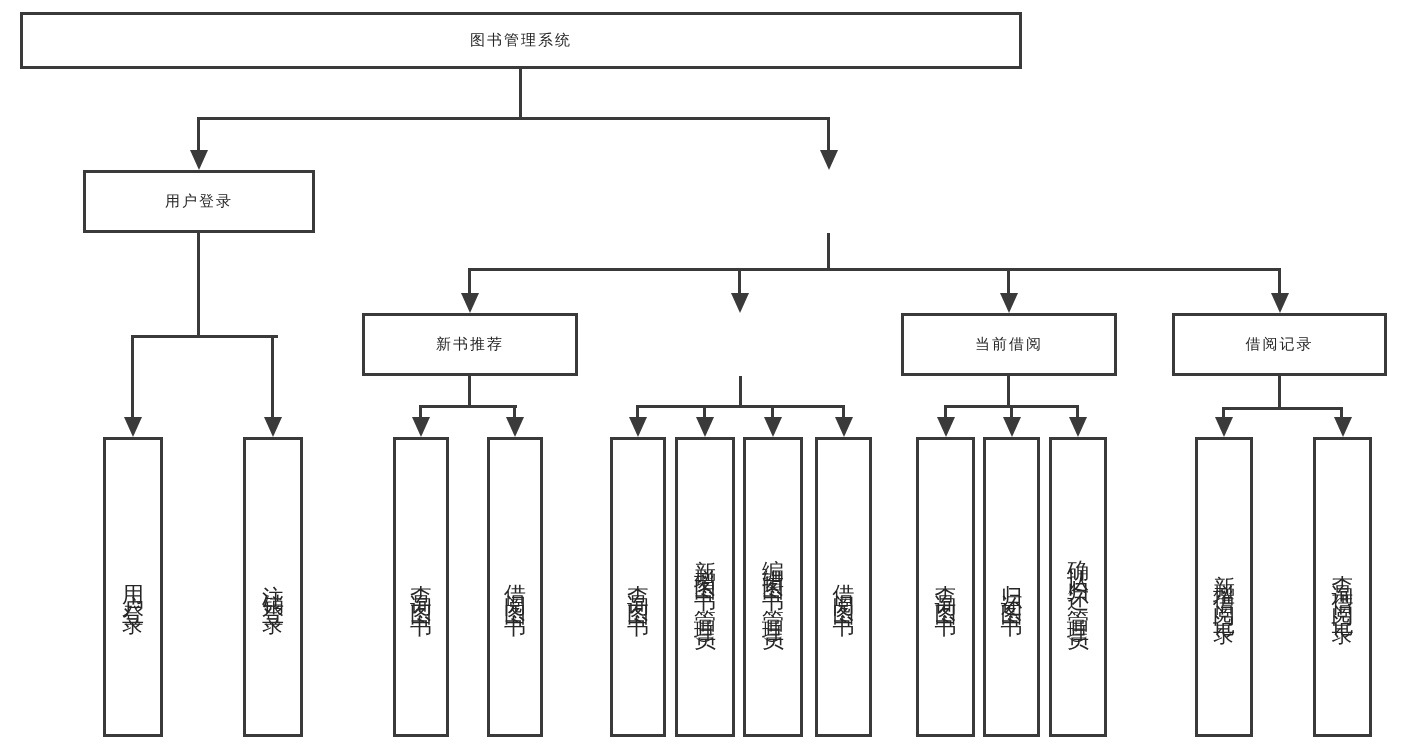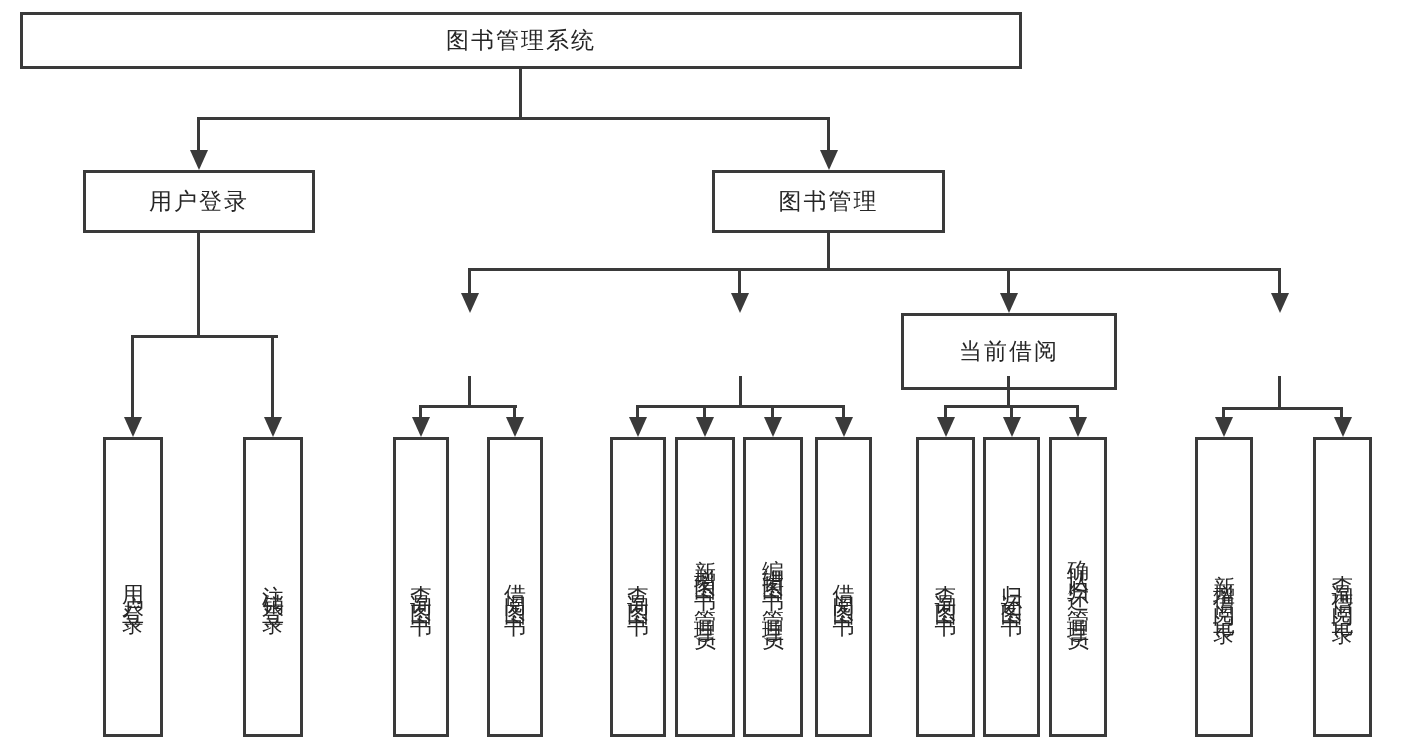--- a/index.html
+++ b/index.html
@@ -4,21 +4,21 @@
 <style>
   html,body{margin:0;padding:0;background:#fff;}
   .canvas{
     position:relative;width:1405px;height:747px;background:#fff;overflow:hidden;
     font-family:"Liberation Sans","DejaVu Sans",sans-serif;color:#262626;
   }
   .node{
     position:absolute;background:#fff;border:3px solid #3a3a3a;
     display:flex;align-items:center;justify-content:center;box-sizing:border-box;
   }
-  .node.h span{font-size:23px;letter-spacing:2px;white-space:nowrap;}
+  .node.h span{font-size:15px;letter-spacing:2px;white-space:nowrap;}
   .node.v span{
     writing-mode:vertical-rl;text-orientation:mixed;
     font-size:22px;letter-spacing:10px;line-height:1;
   }
   .vline,.hline{position:absolute;background:#3a3a3a;}
   .vline{width:3px;}
   .hline{height:3px;}
   .arrow{
     position:absolute;width:0;height:0;
     border-left:9px solid transparent;border-right:9px solid transparent;
@@ -41,44 +41,47 @@
   <div class="vline" style="left:519px;top:69px;height:48px"></div>
   <div class="hline" style="left:197px;top:117px;width:633px"></div>
   <div class="vline" style="left:197px;top:117px;height:36px"></div>
   <div class="arrow" style="left:190px;top:150px"></div>
   <div class="vline" style="left:827px;top:117px;height:36px"></div>
   <div class="arrow" style="left:820px;top:150px"></div>
 
   <div class="node h" style="left:83px;top:170px;width:232px;height:63px">
     <span>用户登录</span>
   </div>
-  <div class="node h" style="left:712px;top:170px;width:233px;height:63px">
-    <span>图书管理</span>
-  </div>
 
   <div class="vline" style="left:197px;top:233px;height:102px"></div>
   <div class="hline" style="left:131px;top:335px;width:147px"></div>
   <div class="vline" style="left:131px;top:335px;height:84px"></div>
   <div class="arrow" style="left:124px;top:417px"></div>
   <div class="vline" style="left:271px;top:335px;height:84px"></div>
   <div class="arrow" style="left:264px;top:417px"></div>
 
   <div class="vline" style="left:827px;top:233px;height:35px"></div>
   <div class="hline" style="left:468px;top:268px;width:813px"></div>
   <div class="vline" style="left:468px;top:268px;height:27px"></div>
   <div class="arrow" style="left:461px;top:293px"></div>
   <div class="vline" style="left:738px;top:268px;height:27px"></div>
   <div class="arrow" style="left:731px;top:293px"></div>
   <div class="vline" style="left:1007px;top:268px;height:27px"></div>
   <div class="arrow" style="left:1000px;top:293px"></div>
   <div class="vline" style="left:1278px;top:268px;height:27px"></div>
   <div class="arrow" style="left:1271px;top:293px"></div>
 
-  <div class="node h" style="left:901px;top:313px;width:216px;height:77px">
+  <div class="node h" style="left:362px;top:313px;width:216px;height:63px">
+    <span>新书推荐</span>
+  </div>
+  <div class="node h" style="left:901px;top:313px;width:216px;height:63px">
     <span>当前借阅</span>
+  </div>
+  <div class="node h" style="left:1172px;top:313px;width:215px;height:63px">
+    <span>借阅记录</span>
   </div>
 
   <div class="vline" style="left:468px;top:376px;height:29px"></div>
   <div class="hline" style="left:419px;top:405px;width:98px"></div>
   <div class="vline" style="left:419px;top:405px;height:14px"></div>
   <div class="arrow" style="left:412px;top:417px"></div>
   <div class="vline" style="left:513px;top:405px;height:14px"></div>
   <div class="arrow" style="left:506px;top:417px"></div>
 
   <div class="vline" style="left:739px;top:376px;height:29px"></div>

